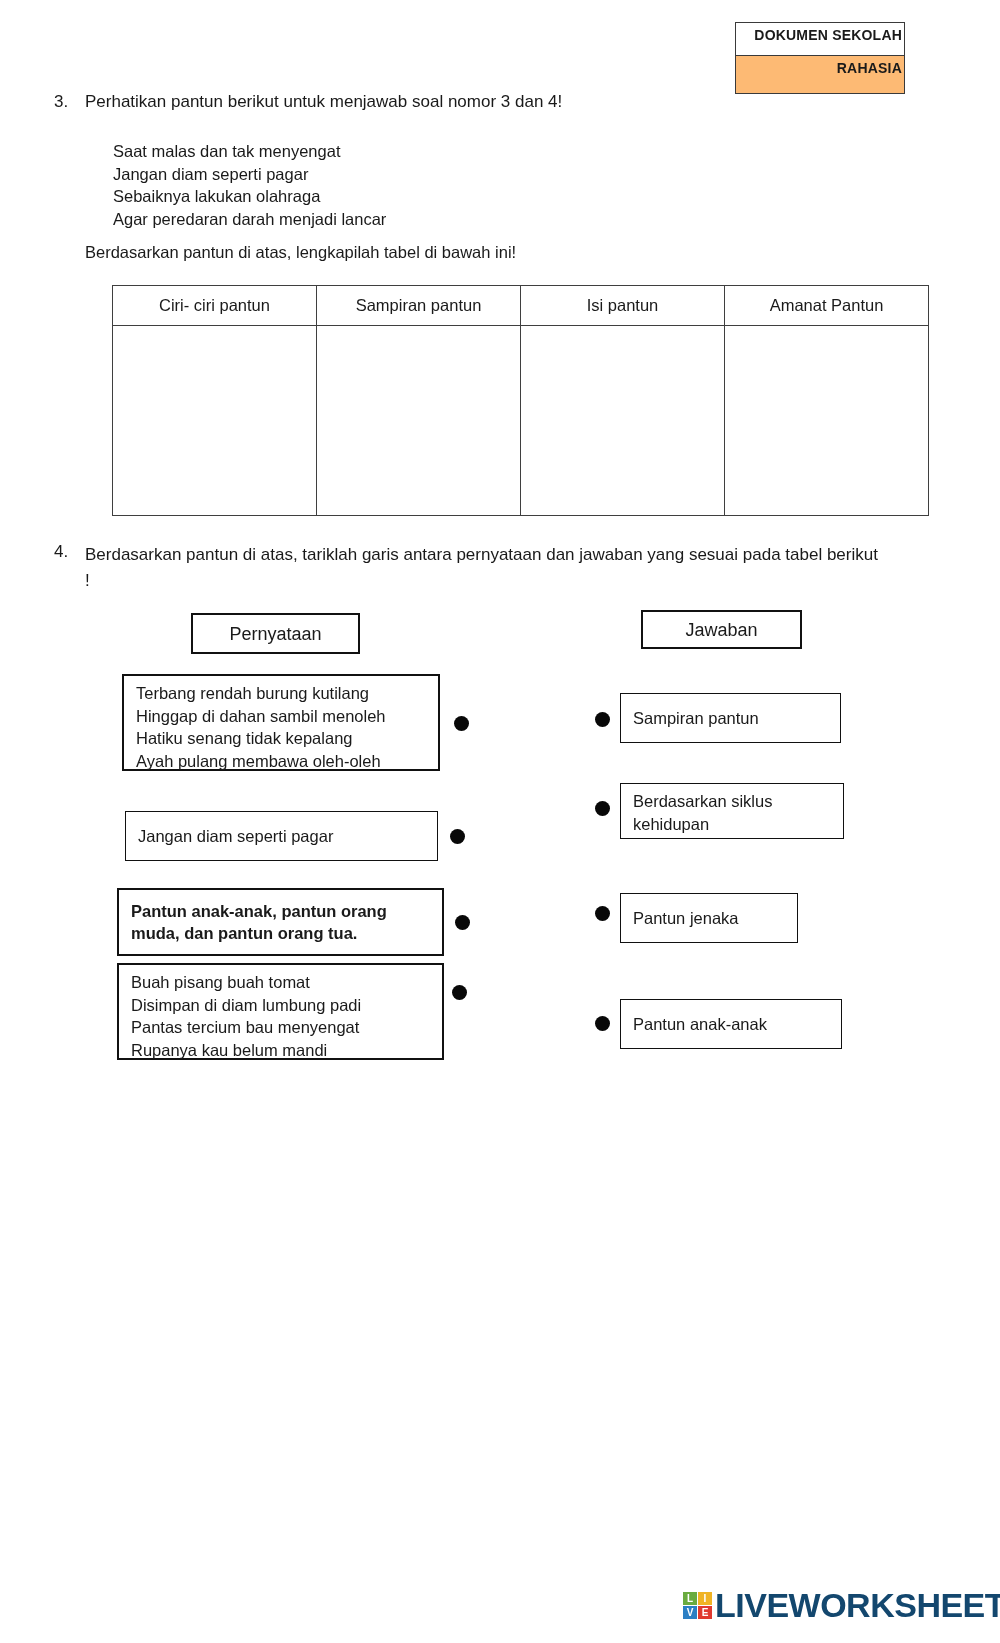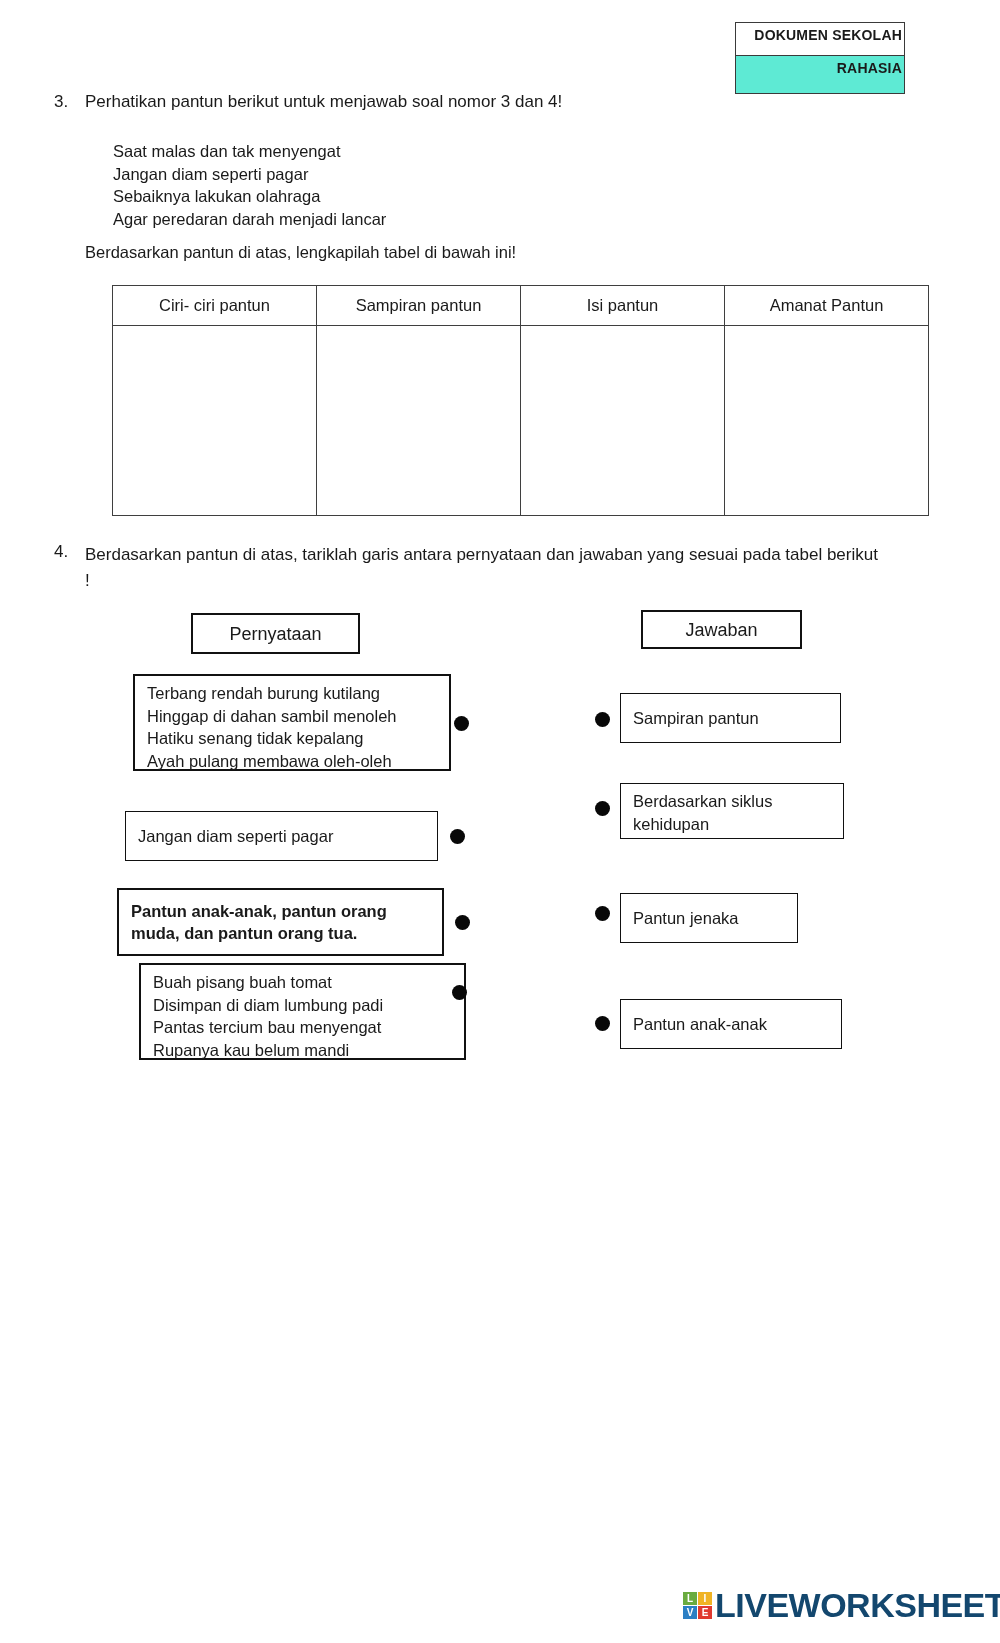--- a/index.html
+++ b/index.html
@@ -31,21 +31,21 @@
     font-size: 14px;
     letter-spacing: 0.2px;
     box-sizing: border-box;
   }
   .stamp-row.top {
     background: #ffffff;
     padding: 4px 2px 12px 2px;
     border-bottom: 1px solid #3a3a3a;
   }
   .stamp-row.bottom {
-    background: #5eead4;
+    background: #fdba74;
     padding: 4px 2px 17px 18px;
   }
 
   
   .q3-num {
     position: absolute;
     left: 54px;
     top: 92px;
     font-size: 17px;
   }
@@ -128,26 +128,26 @@
     border: 2px solid #111;
     box-sizing: border-box;
     background: #fff;
     font-size: 16.5px;
     line-height: 22.5px;
     padding: 6px 10px 6px 12px;
   }
   .mbox.thin { border-width: 1.5px; }
 
   
-  #stmt-0 { left: 133px; top: 674px; width: 318px; height: 97px; }
+  #stmt-0 { left: 122px; top: 674px; width: 318px; height: 97px; }
   #stmt-1 { left: 125px; top: 811px; width: 313px; height: 50px;
             display: flex; align-items: center; }
   #stmt-2 { left: 117px; top: 888px; width: 327px; height: 68px;
             display: flex; align-items: center; font-weight: bold; }
-  #stmt-3 { left: 117px; top: 963px; width: 327px; height: 97px; margin-left: 22px; }
+  #stmt-3 { left: 117px; top: 963px; width: 327px; height: 97px; }
 
   
   #ans-0 { left: 620px; top: 693px; width: 221px; height: 50px;
            display: flex; align-items: center; }
   #ans-1 { left: 620px; top: 783px; width: 224px; height: 56px; }
   #ans-2 { left: 620px; top: 893px; width: 178px; height: 50px;
            display: flex; align-items: center; }
   #ans-3 { left: 620px; top: 999px; width: 222px; height: 50px;
            display: flex; align-items: center; }
 

